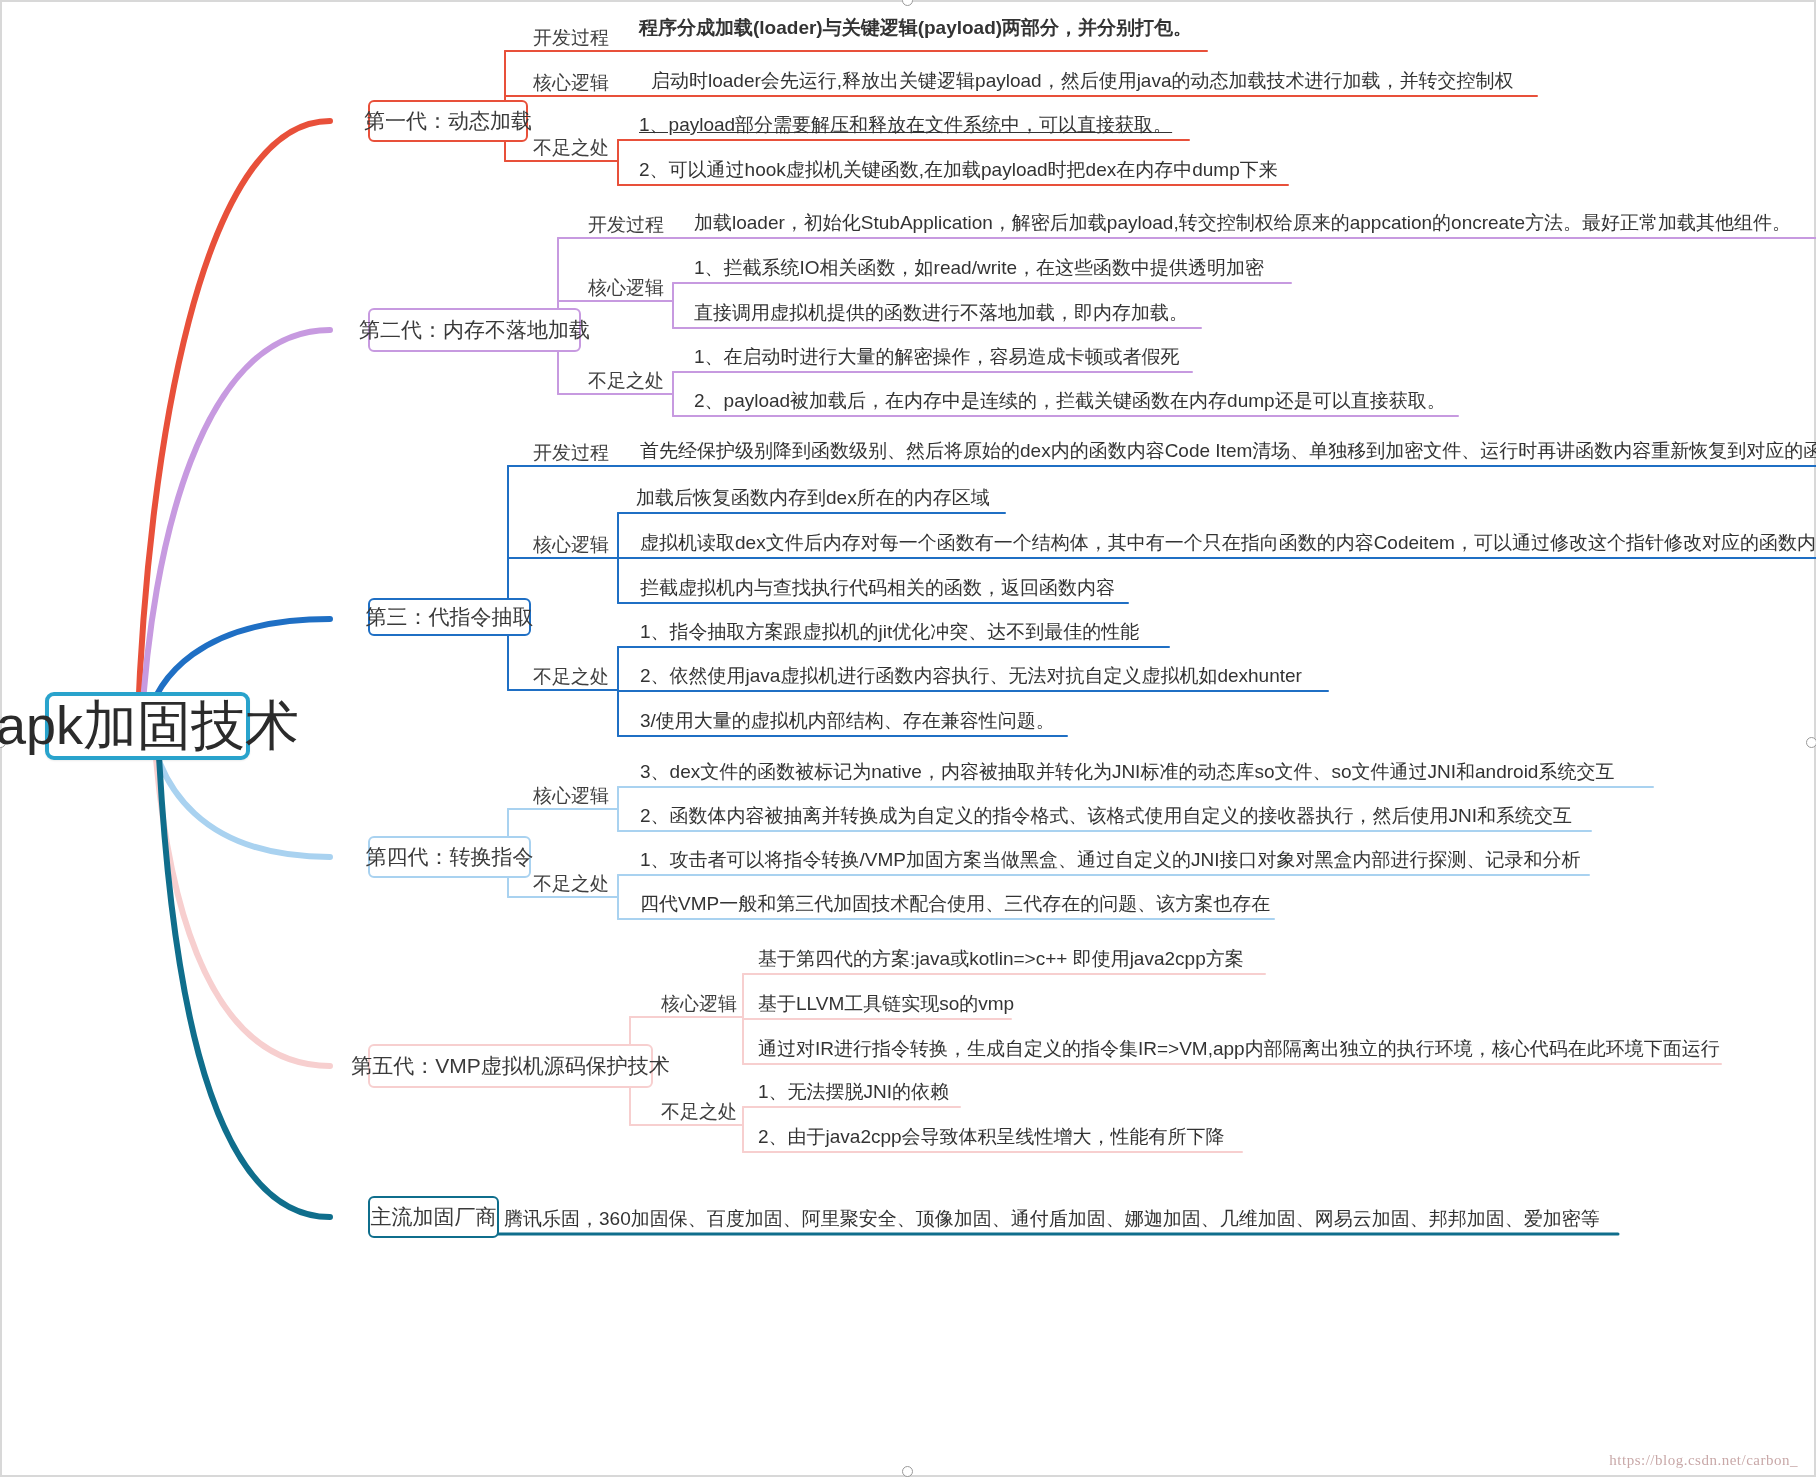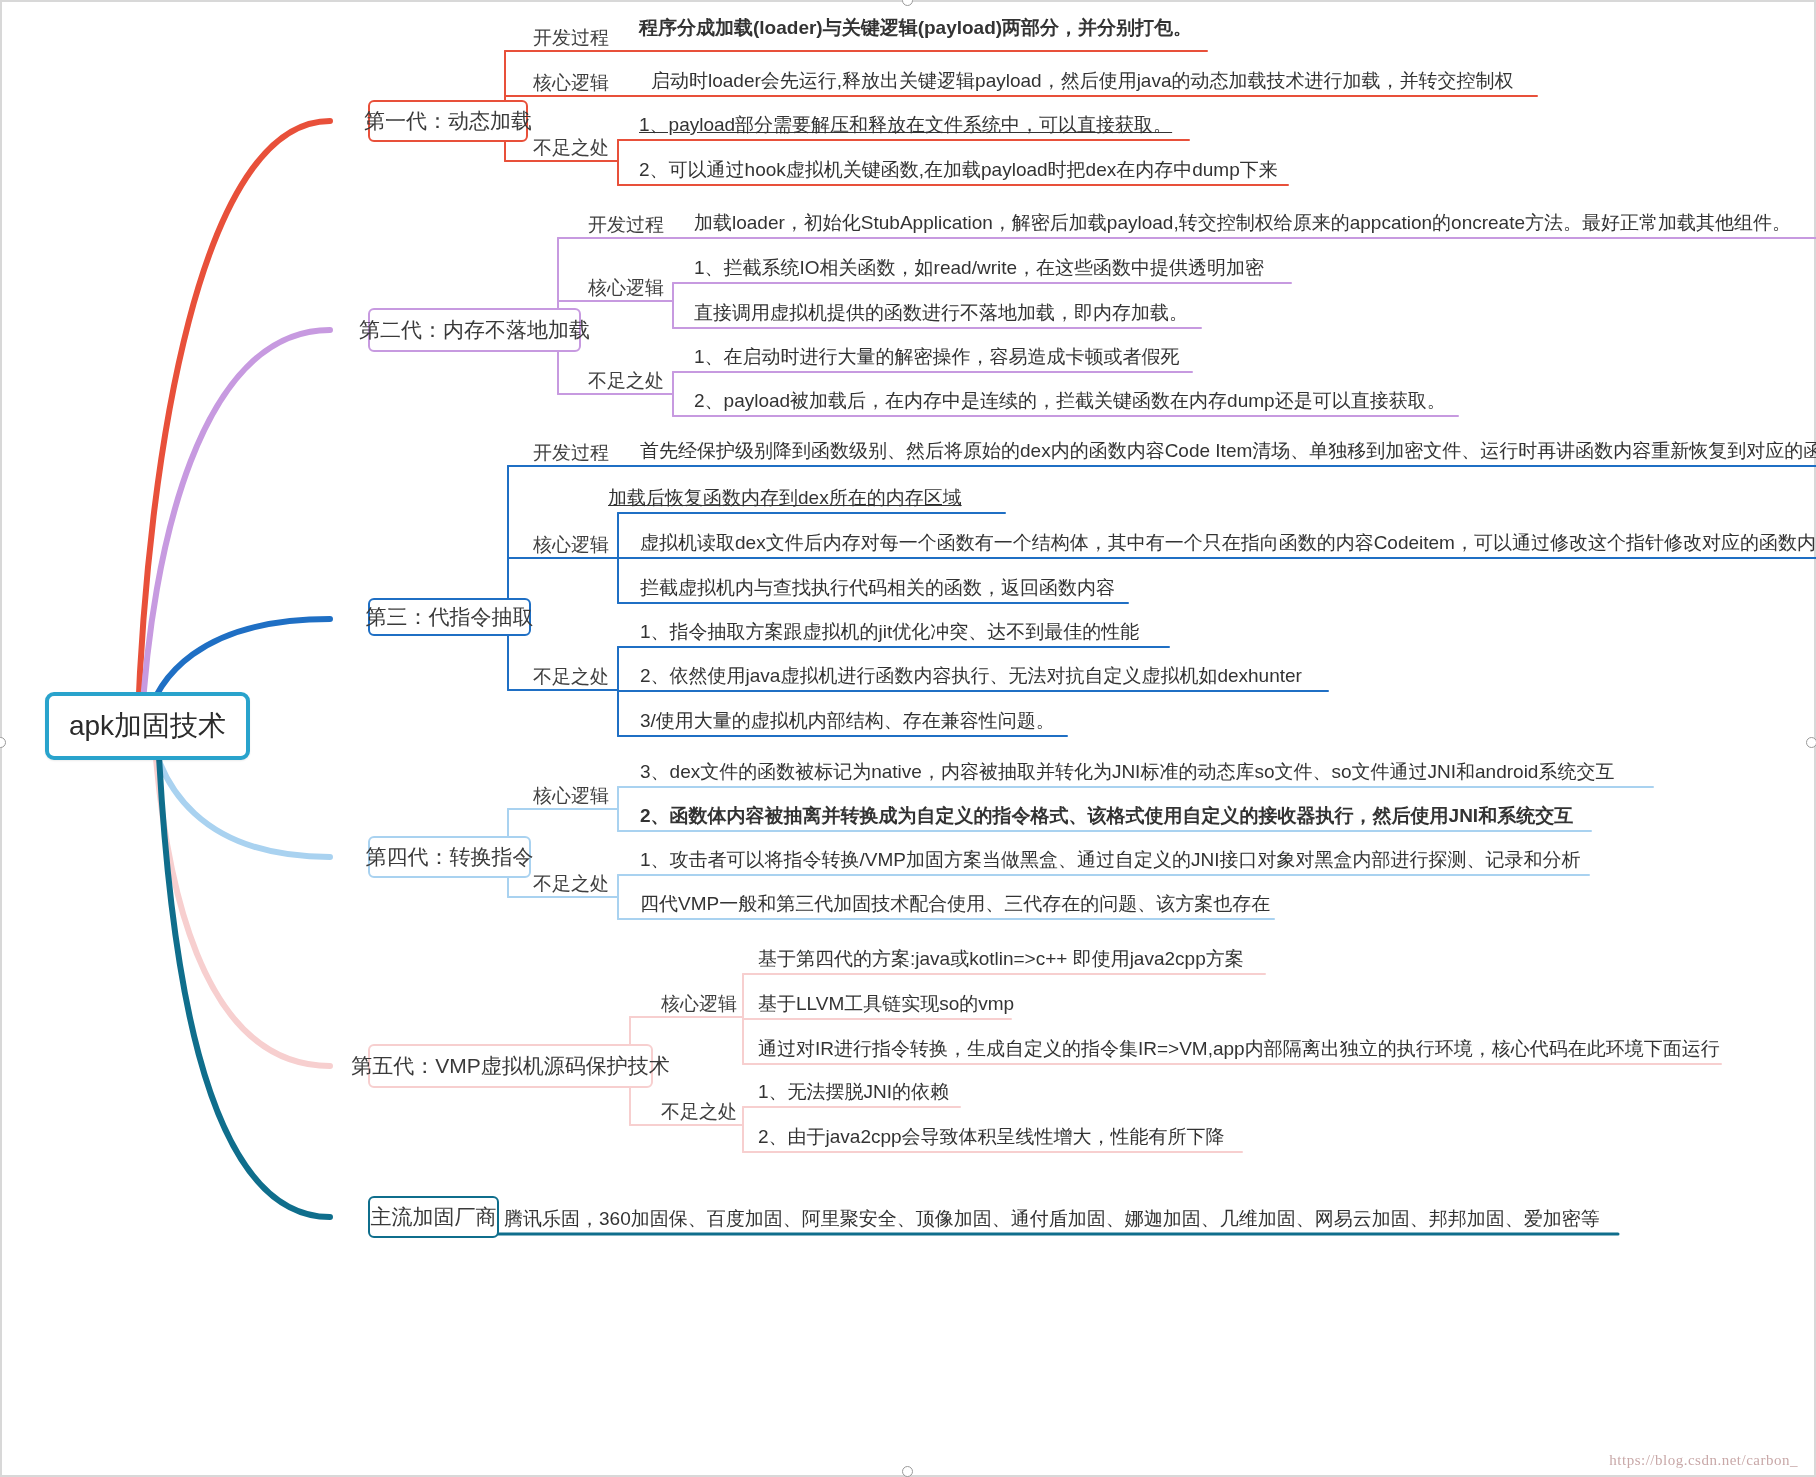--- a/index.html
+++ b/index.html
@@ -29,21 +29,21 @@
   .node {
     position:absolute;
     display:flex; align-items:center; justify-content:center;
     background:#ffffff;
     white-space:nowrap;
     color:#3a3a3a;
   }
   .root {
     border:4px solid #29a3cc;
     border-radius:9px;
-    font-size:28px;
+    font-size:54px;
     padding:6px 22px;
     color:#2b2b2b;
     box-shadow:0 1px 2px rgba(0,0,0,.08);
   }
   .branch {
     border:2px solid #999;
     border-radius:6px;
     font-size:21px;
     padding:7px 16px;
     margin-left:38px;
@@ -168,31 +168,31 @@
       <div class="cat" style="left: 588px; top: 275px;">核心逻辑</div>
       <div class="leaf" style="left: 694px; top: 256px;">1、拦截系统IO相关函数，如read/write，在这些函数中提供透明加密</div>
       <div class="leaf" style="left: 694px; top: 301px;">直接调用虚拟机提供的函数进行不落地加载，即内存加载。</div>
       <div class="cat" style="left: 588px; top: 368px;">不足之处</div>
       <div class="leaf" style="left: 694px; top: 345px;">1、在启动时进行大量的解密操作，容易造成卡顿或者假死</div>
       <div class="leaf" style="left: 694px; top: 389px;">2、payload被加载后，在内存中是连续的，拦截关键函数在内存dump还是可以直接获取。</div>
       <div class="node branch" style="left: 330px; top: 598px; width: 163px; height: 38px; border-color: rgb(31, 111, 196);">第三：代指令抽取</div>
       <div class="cat" style="left: 533px; top: 440px;">开发过程</div>
       <div class="leaf" style="left: 640px; top: 439px;">首先经保护级别降到函数级别、然后将原始的dex内的函数内容Code Item清场、单独移到加密文件、运行时再讲函数内容重新恢复到对应的函数体。</div>
       <div class="cat" style="left: 533px; top: 532px;">核心逻辑</div>
-      <div class="leaf" style="left: 608px; top: 486px; text-decoration: underline;">加载后恢复函数内存到dex所在的内存区域</div>
+      <div class="leaf" style="left: 636px; top: 486px;">加载后恢复函数内存到dex所在的内存区域</div>
       <div class="leaf" style="left: 640px; top: 531px;">虚拟机读取dex文件后内存对每一个函数有一个结构体，其中有一个只在指向函数的内容Codeitem，可以通过修改这个指针修改对应的函数内容</div>
       <div class="leaf" style="left: 640px; top: 576px;">拦截虚拟机内与查找执行代码相关的函数，返回函数内容</div>
       <div class="cat" style="left: 533px; top: 664px;">不足之处</div>
       <div class="leaf" style="left: 640px; top: 620px;">1、指令抽取方案跟虚拟机的jit优化冲突、达不到最佳的性能</div>
       <div class="leaf" style="left: 640px; top: 664px;">2、依然使用java虚拟机进行函数内容执行、无法对抗自定义虚拟机如dexhunter</div>
       <div class="leaf" style="left: 640px; top: 709px;">3/使用大量的虚拟机内部结构、存在兼容性问题。</div>
       <div class="node branch" style="left: 330px; top: 836px; width: 163px; height: 42px; border-color: rgb(169, 210, 240);">第四代：转换指令</div>
       <div class="cat" style="left: 533px; top: 783px;">核心逻辑</div>
       <div class="leaf" style="left: 640px; top: 760px;">3、dex文件的函数被标记为native，内容被抽取并转化为JNI标准的动态库so文件、so文件通过JNI和android系统交互</div>
-      <div class="leaf" style="left: 640px; top: 804px; font-weight: bold;">2、函数体内容被抽离并转换成为自定义的指令格式、该格式使用自定义的接收器执行，然后使用JNI和系统交互</div>
+      <div class="leaf" style="left: 640px; top: 804px;">2、函数体内容被抽离并转换成为自定义的指令格式、该格式使用自定义的接收器执行，然后使用JNI和系统交互</div>
       <div class="cat" style="left: 533px; top: 871px;">不足之处</div>
       <div class="leaf" style="left: 640px; top: 848px;">1、攻击者可以将指令转换/VMP加固方案当做黑盒、通过自定义的JNI接口对象对黑盒内部进行探测、记录和分析</div>
       <div class="leaf" style="left: 640px; top: 892px;">四代VMP一般和第三代加固技术配合使用、三代存在的问题、该方案也存在</div>
       <div class="node branch" style="left: 330px; top: 1044px; width: 285px; height: 44px; border-color: rgb(247, 207, 207);">第五代：VMP虚拟机源码保护技术</div>
       <div class="cat" style="left: 661px; top: 991px;">核心逻辑</div>
       <div class="leaf" style="left: 758px; top: 947px;">基于第四代的方案:java或kotlin=&gt;c++ 即使用java2cpp方案</div>
       <div class="leaf" style="left: 758px; top: 992px;">基于LLVM工具链实现so的vmp</div>
       <div class="leaf" style="left: 758px; top: 1037px;">通过对IR进行指令转换，生成自定义的指令集IR=&gt;VM,app内部隔离出独立的执行环境，核心代码在此环境下面运行</div>
       <div class="cat" style="left: 661px; top: 1099px;">不足之处</div>
       <div class="leaf" style="left: 758px; top: 1080px;">1、无法摆脱JNI的依赖</div>

